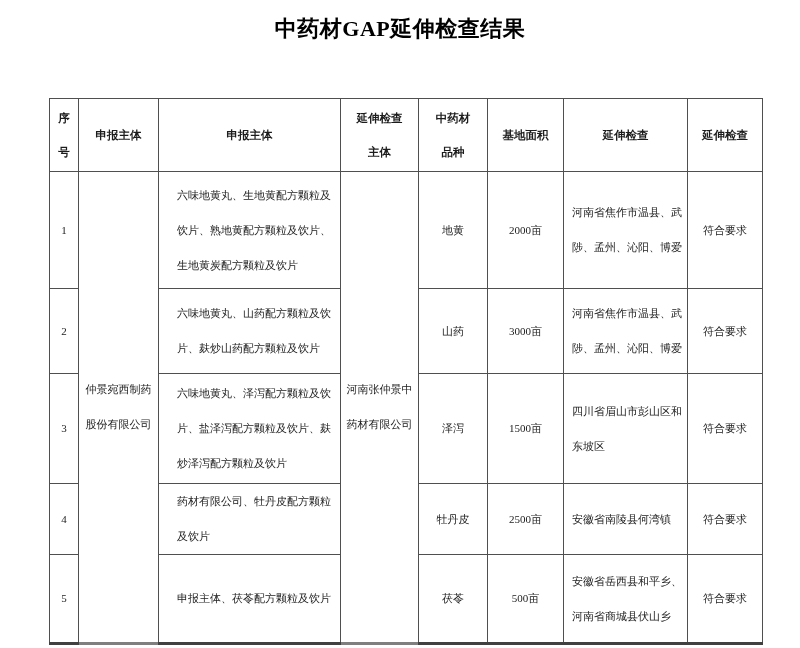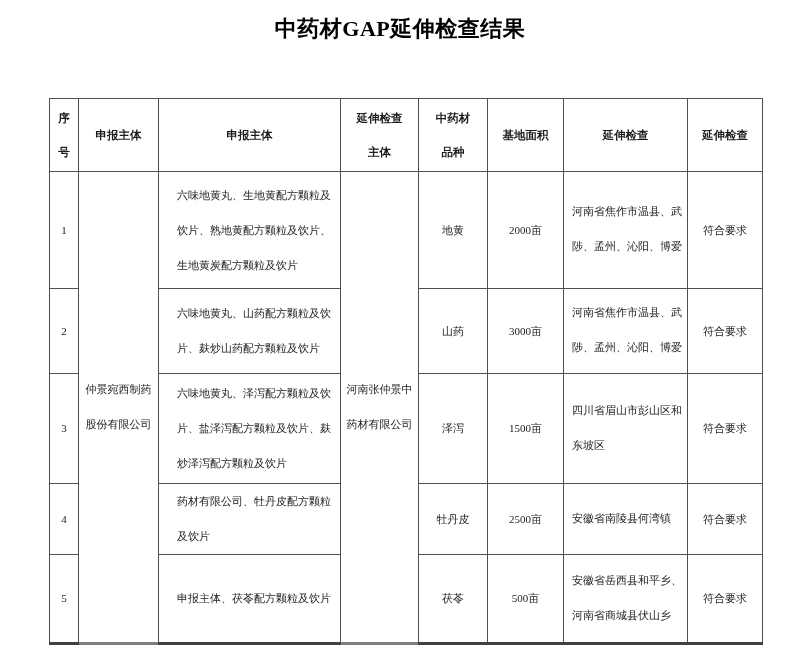--- a/index.html
+++ b/index.html
@@ -62,21 +62,20 @@
   .gap-table tr.row-3 { height: 110px; }
   .gap-table tr.row-4 { height: 55px; }
   .gap-table tr.row-5 { height: 89px; }
   .gap-table td.c-variety {
     text-align: left;
     padding: 0 4px 0 18px;
   }
   .gap-table td.c-address {
     text-align: left;
     padding: 0 4px 0 8px;
-    font-family: Liberation Mono, monospace;
   }
   .gap-table tr:last-child td { border-bottom: 3px solid #404040; }
 </style>
 </head>
 <body>
 
 <div class="page">
 
   <h1 class="doc-title">中药材GAP延伸检查结果</h1>
 

